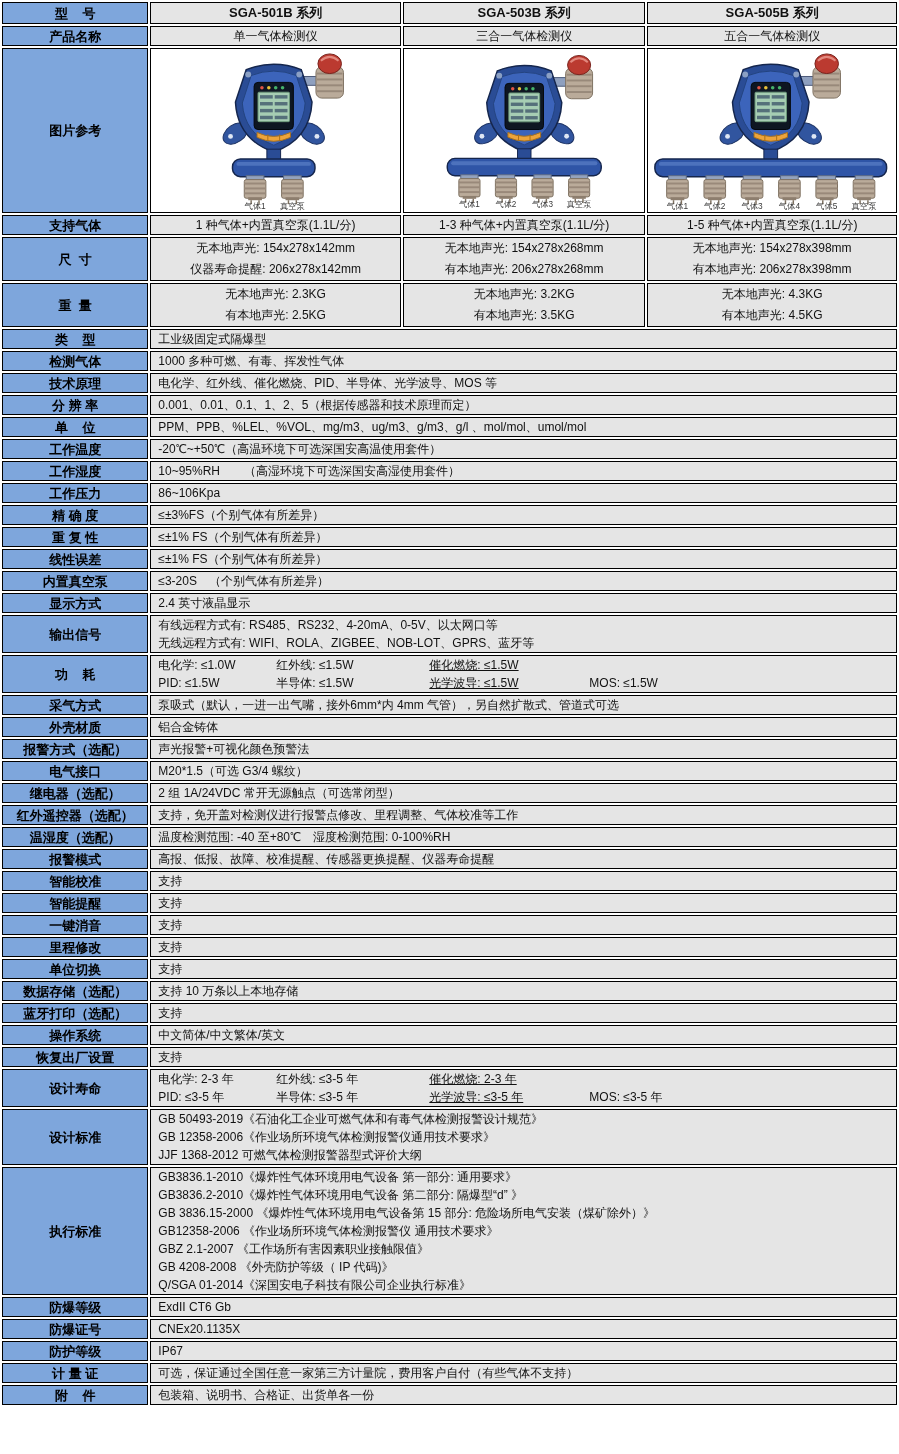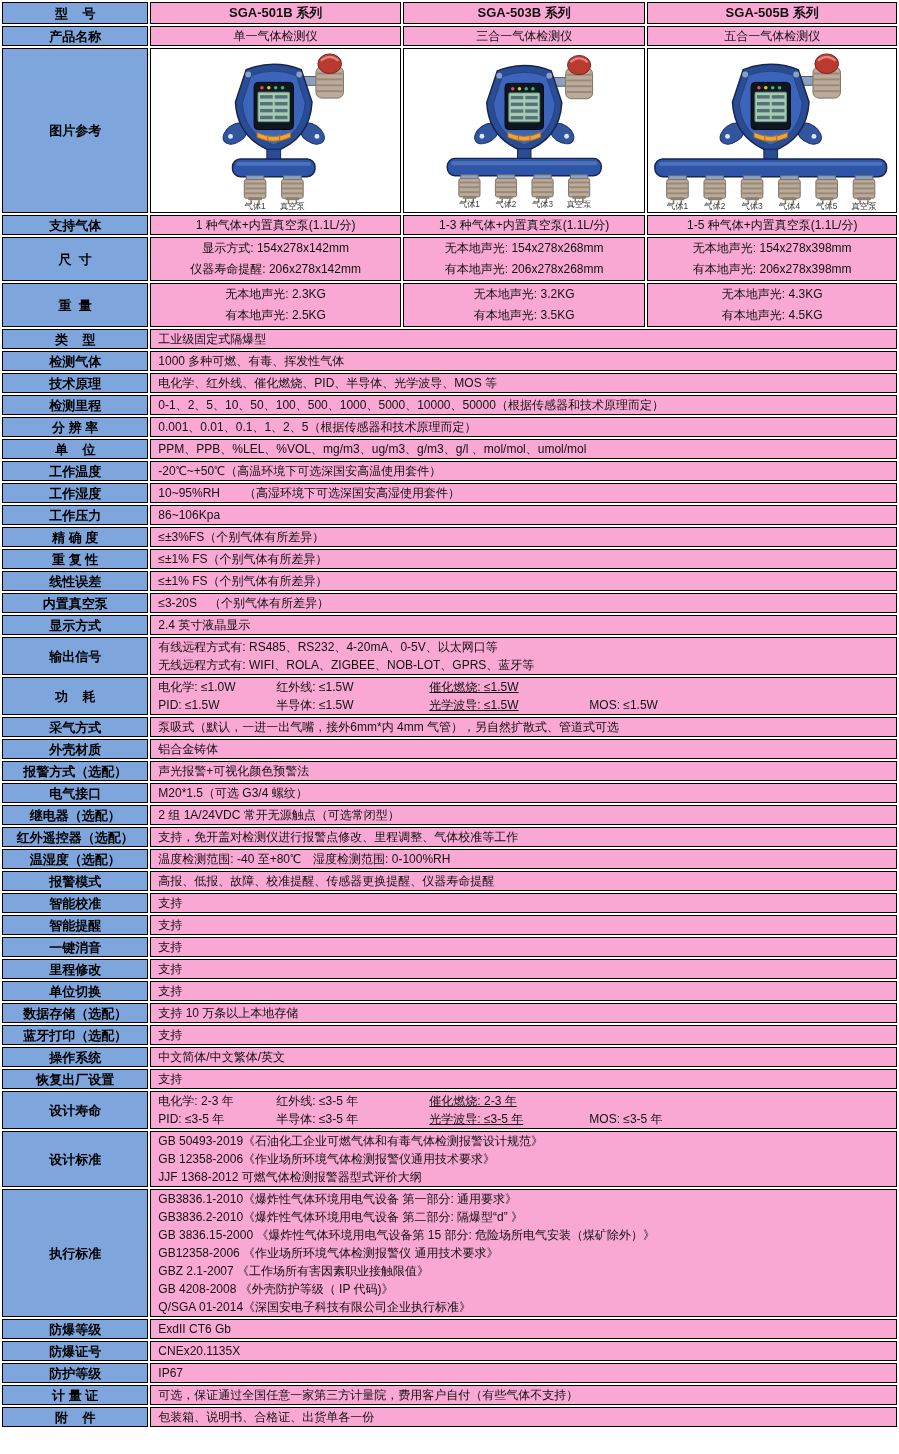--- a/index.html
+++ b/index.html
@@ -1,21 +1,21 @@
 <!DOCTYPE html>
 <html><head>
 <meta charset="utf-8">
 <style>
   html,body{margin:0;padding:0;background:#ffffff;}
   body{font-family:"Liberation Sans",sans-serif;color:#111;}
   .sheet{width:743px;background:#fff;}
   table{width:899px;table-layout:fixed;border-collapse:separate;border-spacing:2px;background:#fff;}
   th,td{border:1px solid #000;box-sizing:border-box;overflow:hidden;vertical-align:middle;}
   th.rlabel{background:#7ea6dc;font-size:13px;font-weight:bold;text-align:center;color:#000;white-space:pre;padding:0 2px;line-height:15px;}
-  td.val{background:#f9a8d4;font-size:12px;padding:0 7px;text-align:left;}
+  td.val{background:#e5e5e5;font-size:12px;padding:0 7px;text-align:left;}
   td.center{text-align:center;}
   td.model{font-weight:bold;font-size:13px;}
   .line{line-height:18px;white-space:nowrap;}
   .line2 .line{line-height:21px;}
   tr.hmodel th, tr.hmodel td{height:22px;}
   tr.hprod th, tr.hprod td{height:20px;}
   td.imgcell{background:#ffffff;height:163px;padding:0;}
   .imgbox{width:100%;height:163px;display:flex;align-items:center;justify-content:flex-start;}
   .imgbox svg{display:block;}
   .seg{display:inline-block;}
@@ -298,21 +298,21 @@
         <td class="val center">
             <div class="line">1-3 种气体+内置真空泵(1.1L/分)</div>
           </td>
         <td class="val center">
             <div class="line">1-5 种气体+内置真空泵(1.1L/分)</div>
           </td>
       </tr>
       <tr>
         <th class="rlabel">尺  寸</th>
         <td class="val center line2">
-          <div class="line">显示方式: 154x278x142mm</div>
+          <div class="line">无本地声光: 154x278x142mm</div>
           <div class="line">仪器寿命提醒: 206x278x142mm</div>
         </td>
         <td class="val center line2">
           <div class="line">无本地声光: 154x278x268mm</div>
           <div class="line">有本地声光: 206x278x268mm</div>
         </td>
         <td class="val center line2">
           <div class="line">无本地声光: 154x278x398mm</div>
           <div class="line">有本地声光: 206x278x398mm</div>
         </td>
@@ -343,26 +343,20 @@
         <tr>
     <th class="rlabel">检测气体</th>
     <td class="val" colspan="3">
             <div class="line"><span class="seg">1000 多种可燃、有毒、挥发性气体</span></div>
           </td>
   </tr>
         <tr>
     <th class="rlabel">技术原理</th>
     <td class="val" colspan="3">
             <div class="line"><span class="seg">电化学、红外线、催化燃烧、PID、半导体、光学波导、MOS 等</span></div>
-          </td>
-  </tr>
-        <tr>
-    <th class="rlabel">检测里程</th>
-    <td class="val" colspan="3">
-            <div class="line"><span class="seg">0-1、2、5、10、50、100、500、1000、5000、10000、50000（根据传感器和技术原理而定）</span></div>
           </td>
   </tr>
         <tr>
     <th class="rlabel">分 辨 率</th>
     <td class="val" colspan="3">
             <div class="line"><span class="seg">0.001、0.01、0.1、1、2、5（根据传感器和技术原理而定）</span></div>
           </td>
   </tr>
         <tr>
     <th class="rlabel">单    位</th>

